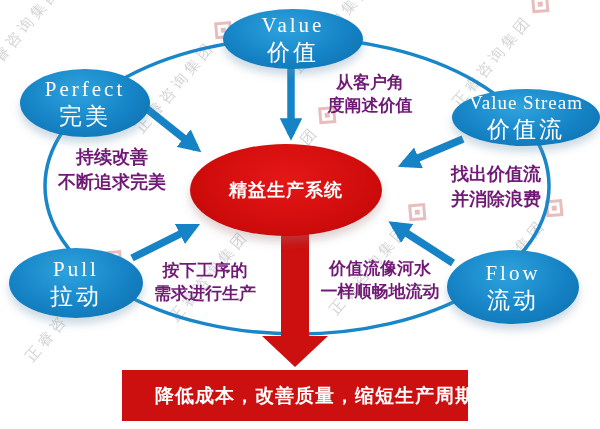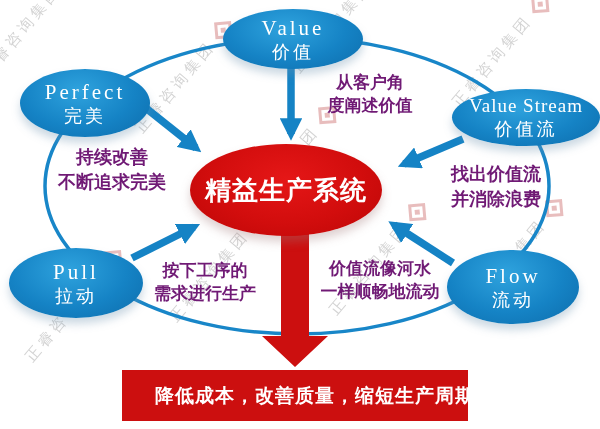--- a/index.html
+++ b/index.html
@@ -53,21 +53,21 @@
     z-index:2;
     line-height:1.15;
   }
   .node-en{
     font-family:"Liberation Serif", serif;
     font-size:21px;
     letter-spacing:3px;
   }
   .node-en.small{font-size:19px;letter-spacing:1px;}
   .node-zh{
-    font-size:18px;
+    font-size:23px;
     letter-spacing:3px;
     margin-top:2px;
     text-align:center;
   }
   #node-value       {left:223px;top:9px;  width:140px;height:60px;}
   #node-perfect     {left:20px; top:69px; width:130px;height:68px;}
   #node-value-stream{left:452px;top:89px; width:148px;height:57px;}
   #node-pull        {left:9px;  top:248px;width:134px;height:70px;}
   #node-flow        {left:447px;top:250px;width:132px;height:74px;}
   
@@ -75,21 +75,21 @@
     position:absolute;
     left:190px;top:144px;width:192px;height:92px;
     border-radius:50%;
     background:radial-gradient(ellipse at 50% 38%, #e51717 0%, #d20d0d 55%, #bc0606 100%);
     box-shadow:0 6px 10px rgba(160,120,120,.35);
     display:flex;align-items:center;justify-content:center;
     z-index:2;
   }
   #center-title{
     color:#ffffff;
-    font-size:26px;
+    font-size:18px;
     font-weight:bold;
     letter-spacing:1px;
     white-space:nowrap;
   }
   
   .note{
     position:absolute;
     z-index:3;
     color:#701a75;
     font-weight:bold;

